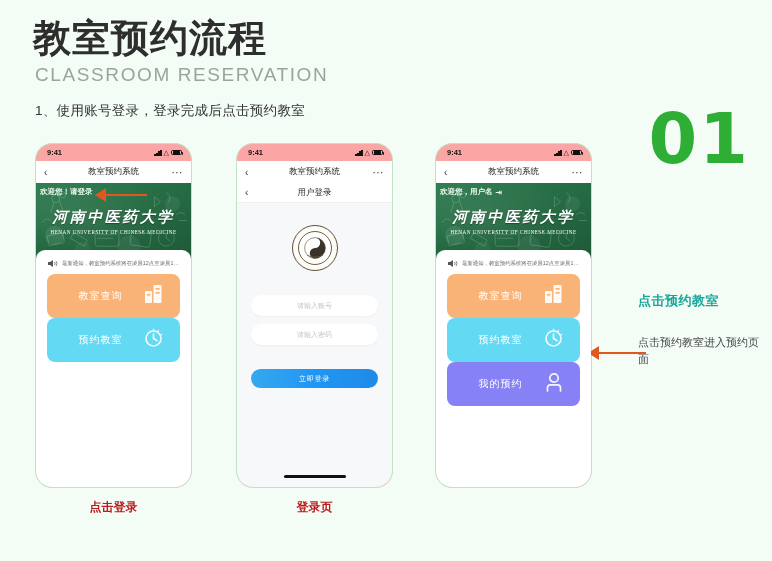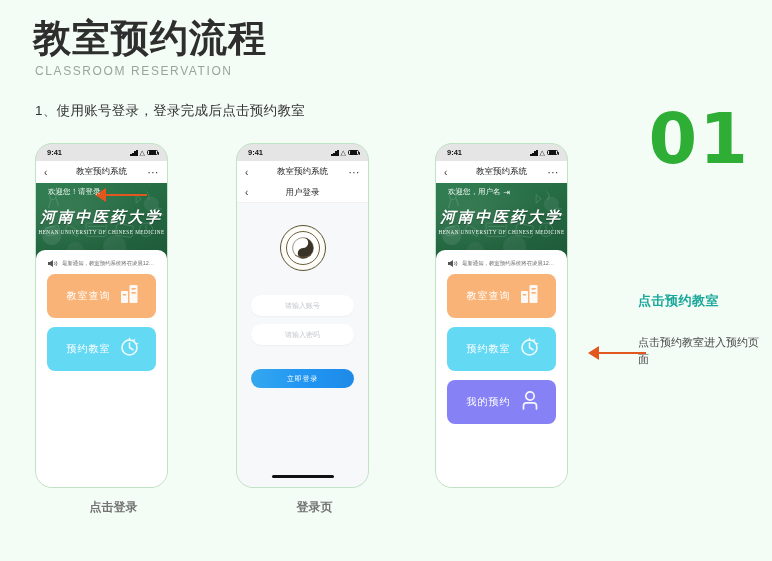--- a/index.html
+++ b/index.html
@@ -12,38 +12,38 @@
   .page { position: relative; width: 772px; height: 561px; }
 
   
   .title-cn {
     position: absolute; left: 33px; top: 18px;
     font-size: 38px; font-weight: bold; color: #2e2e2e;
     letter-spacing: 1px; line-height: 1.1;
   }
   .title-en {
     position: absolute; left: 35px; top: 64px;
-    font-size: 12px; color: #9aa49c; letter-spacing: 1.6px;
+    font-size: 19px; color: #9aa49c; letter-spacing: 1.6px;
   }
   .step-line {
     position: absolute; left: 35px; top: 102px;
     font-size: 13.5px; color: #333; letter-spacing: .3px;
   }
   .big-number {
     position: absolute; right: 22px; top: 104px;
     font-size: 70px; font-weight: bold; color: #2fae36;
     letter-spacing: 2px; line-height: 1;
     font-family: "DejaVu Sans", sans-serif;
   }
 
   
   .phone {
     position: absolute; top: 143px;
-    width: 133px; height: 345px;
-    background: #e5e5e5;
+    width: 157px; height: 345px;
+    background: #fca5a5;
     border: 1.5px solid #bfe3c4;
     border-radius: 17px;
     overflow: hidden;
   }
   #phone1 { left: 35px; }
   #phone2 { left: 236px; }
   #phone3 { left: 435px; }
 
   .statusbar {
     height: 17px; display: flex; align-items: center;
@@ -91,22 +91,22 @@
       radial-gradient(circle at 12% 70%, rgba(255,255,255,.10) 0 9px, transparent 10px),
       radial-gradient(circle at 88% 28%, rgba(255,255,255,.08) 0 7px, transparent 8px),
       radial-gradient(circle at 60% 85%, rgba(255,255,255,.07) 0 11px, transparent 12px),
       radial-gradient(circle at 30% 90%, rgba(255,255,255,.06) 0 8px, transparent 9px);
     opacity:.9;
   }
   .banner-doodles {
     position:absolute; inset:0; opacity:.35;
   }
   .welcome {
-    position: absolute; left: 12px; top: 4px; z-index: 3;
-    font-size: 7.5px; color: #eaf6ee; display:flex; align-items:center; gap:3px;
+    position: absolute; left: 4px; top: 4px; z-index: 3;
+    font-size: 7.5px; color: #eaf6ee; display:flex; align-items:center; gap:3px;font-weight:bold;
   }
   .logout-ic { font-size: 8px; }
   .uni-block {
     position: absolute; left: 0; right: 0; top: 25px; z-index: 3;
     text-align: center;
   }
   .uni-cn {
     font-family: "Liberation Serif", serif;
     font-size: 15px; font-weight: bold; color: #ffffff;
     letter-spacing: 2.5px; font-style: italic;
@@ -131,21 +131,21 @@
     width: 11px; height: 9px; flex: 0 0 auto; position: relative;
   }
   .horn svg { display:block; }
   .notice-text {
     font-size: 5.4px; color: #6a6a6a; white-space: nowrap;
     overflow: hidden; text-overflow: ellipsis;
   }
 
   .btn {
     position: relative; height: 44px; border-radius: 8px;
-    margin-bottom: 9px; display: flex; align-items: center;
+    display: flex; align-items: center;
     justify-content: center; overflow: hidden;
   }
   .btn-label {
     font-size: 10px; color: #ffffff; letter-spacing: 1px;
     font-weight: 500; margin-right: 26px;
   }
   .btn-ic {
     position: absolute; right: 16px; top: 50%;
     transform: translateY(-50%);
     opacity: .92;
@@ -184,21 +184,21 @@
 
   .home-ind {
     position: absolute; bottom: 9px; left: 50%;
     transform: translateX(-50%);
     width: 62px; height: 2.6px; background: #111; border-radius: 2px;
   }
 
   
   .caption {
     position: absolute; top: 499px; width: 157px; text-align: center;
-    font-size: 12px; color: #737373; font-weight: bold;
+    font-size: 12px; color: #b91c1c; font-weight: bold;
   }
   #cap1 { left: 35px; }
   #cap2 { left: 236px; }
   #cap3 { left: 435px; }
 
   
   .arrow {
     position: absolute; height: 10px; display: flex; align-items: center;
   }
   .arrow .shaft { height: 2.6px; background: #e2571f; flex: 1; }

